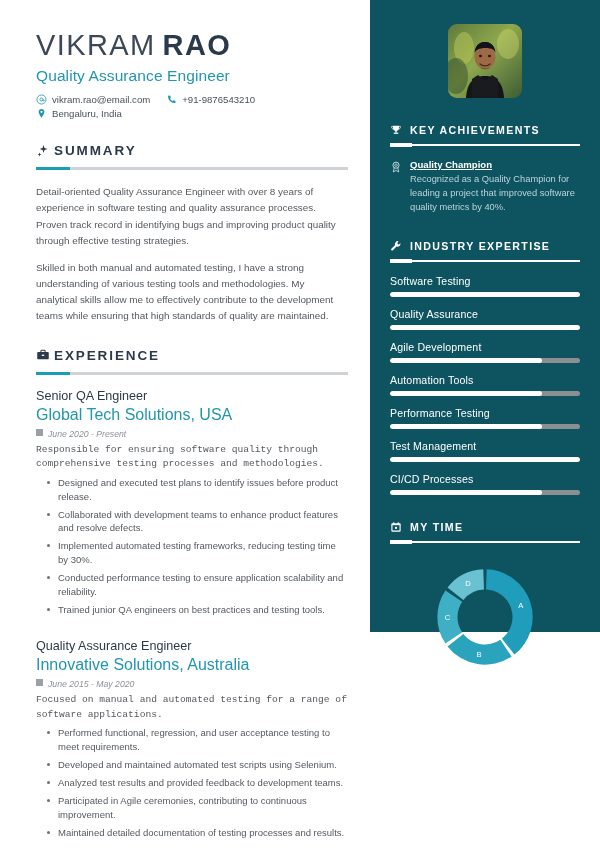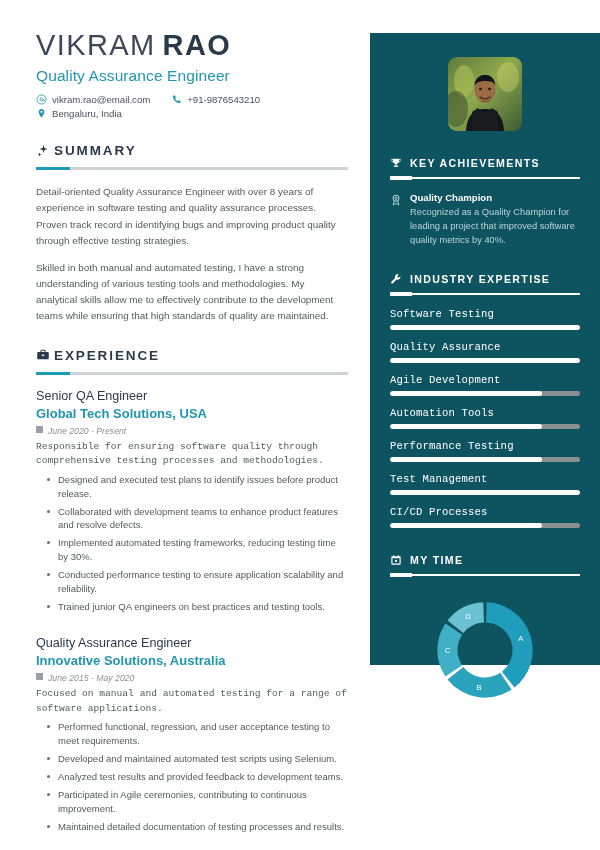--- a/index.html
+++ b/index.html
@@ -12,67 +12,67 @@
 
   
   .left { width: 370px; height: 834px; padding: 30px 22px 10px 36px; background:#ffffff; }
 
   .name-row { font-size: 29px; letter-spacing: 1.4px; color:#3c4858; line-height:1.05; margin-bottom:7px; }
   .name-first { font-weight: 400; }
   .name-last { font-weight: 700; color:#2b3a4a; margin-left:7px; }
 
   .job-title { font-size: 15.5px; color:#2196ae; font-weight:400; margin-bottom:9px; letter-spacing:.1px; }
 
-  .contact-line { display:flex; align-items:center; gap:5px; font-size:9.6px; color:#49515c; margin-bottom:3px; }
+  .contact-line { display:flex; align-items:center; font-size:9.6px; color:#49515c; margin-bottom:3px; }
   .contact-line .pair { display:flex; align-items:center; gap:5px; margin-right:16px; }
   .ci { width:11px; height:11px; flex:0 0 11px; display:flex; align-items:center; justify-content:center; color:#2196ae; }
   .ci svg { display:block; }
 
   .section { margin-top: 24px; }
   .sec-head { display:flex; align-items:center; gap:4px; }
   .sec-ico { width:14px; height:14px; color:#2b3a4a; display:flex; align-items:center; justify-content:center; }
   .sec-ico svg { display:block; }
   .sec-title { font-size:13.5px; font-weight:700; letter-spacing:1.9px; color:#2b3a4a; }
   .sec-rule { position:relative; height:3px; background:#cfd3d6; margin-top:9px; margin-bottom:14px; }
   .sec-rule::before { content:""; position:absolute; left:0; top:0; width:34px; height:3px; background:#1c9cb5; }
 
   .para { font-size:9.9px; line-height:1.62; color:#54595f; margin-bottom:11px; }
 
   .job { margin-bottom: 16px; }
   .job-pos { font-size:12.6px; color:#2b3a4a; font-weight:400; margin-bottom:3px; }
-  .job-org { font-size:13px; color:#2196ae; font-weight:700; margin-bottom:5px; }
+  .job-org { font-size:16px; color:#2196ae; font-weight:400; margin-bottom:5px; }
   .job-date { display:flex; align-items:flex-start; gap:5px; font-size:8.7px; color:#8c9197; margin-bottom:4px;font-style:italic; }
   .date-ico { width:7px; height:7px; background:#9aa0a6; display:block; }
   .job-desc { font-size:9.6px; line-height:1.5; color:#54595f; margin-bottom:4px;font-family:Liberation Mono, monospace; }
   .job-list { list-style:none; }
   .job-list li { position:relative; font-size:9.5px; line-height:1.47; color:#54595f; padding-left:22px; margin-bottom:4px; }
   .job-list li::before { content:""; position:absolute; left:11px; top:5px; width:3px; height:3px; border-radius:50%; background:#6b7076; }
 
   
-  .right { width: 230px; height:632px; background:#0d5360; padding: 24px 20px 10px 20px; color:#ffffff;margin-top:33px; }
+  .right { width: 230px; height:632px; background:#0d5360; padding: 24px 20px 10px 20px; color:#ffffff; }
 
   .photo-wrap { display:flex; justify-content:center; margin-bottom:26px; }
   .photo { width:74px; height:74px; border-radius:9px; overflow:hidden; position:relative; background:#3a5a3e; }
   .photo svg { display:block; width:100%; height:100%; }
 
   .rsection { margin-bottom: 20px; }
   .rsec-head { display:flex; align-items:center; gap:8px; }
   .rsec-ico { width:12px; height:12px; color:#ffffff; display:flex; align-items:center; justify-content:center; }
   .rsec-ico svg { display:block; }
   .rsec-title { font-size:10.6px; font-weight:700; letter-spacing:1.35px; color:#ffffff; }
   .rsec-rule { position:relative; height:2px; background:#ffffff; margin-top:8px; margin-bottom:13px; }
   .rsec-rule::before { content:""; position:absolute; left:0; top:-1px; width:22px; height:4px; background:#ffffff; }
 
   .ach { display:flex; gap:8px; }
   .ach-ico { width:12px; flex:0 0 12px; color:#cfe4e8; padding-top:2px; }
   .ach-ico svg { display:block; }
   .ach-title { font-size:9.6px; font-weight:700; color:#ffffff; margin-bottom:3px; }
   .ach-desc { font-size:9.3px; line-height:1.48; color:#bcd4d9; }
 
-  .skill { margin-bottom:11px;font-family:Liberation Mono, monospace; }
+  .skill { margin-bottom:11px; }
   .skill-name { font-size:10.6px; color:#ffffff; margin-bottom:5px; letter-spacing:.15px; }
   .skill-track { height:5px; border-radius:3px; background:#8a8f91; overflow:hidden; }
   .skill-fill { height:5px; border-radius:3px; background:#ffffff; }
 
   .donut-wrap { display:flex; justify-content:center; padding-top:6px; }
   .donut { width:110px; height:110px; }
 
   .seg-label { font-size:8.3px; fill:#ffffff; font-family:"Liberation Sans", sans-serif; }
 </style>
 </head>
@@ -231,21 +231,21 @@
 
       <div class="ach">
         <span class="ach-ico">
           <svg viewBox="0 0 16 16" width="12" height="12">
               <circle cx="8" cy="5.6" r="4.1" fill="none" stroke="currentColor" stroke-width="1.2"></circle>
               <circle cx="8" cy="5.6" r="1.7" fill="none" stroke="currentColor" stroke-width="1"></circle>
               <path d="M5.6 9.2L4.3 14.6l3.7-2 3.7 2-1.3-5.4" fill="none" stroke="currentColor" stroke-width="1.1"></path>
             </svg>
         </span>
         <span>
-          <span class="ach-title" style="display:block;">Quality Champion</span>
+          <span class="ach-title" style="display:block;text-decoration:underline;">Quality Champion</span>
           <span class="ach-desc" style="display:block;">Recognized as a Quality Champion for leading a project that improved software quality metrics by 40%.</span>
         </span>
       </div>
     </div>
 
     <div class="rsection" style="margin-top:26px;">
       <div class="rsec-head">
         <span class="rsec-ico">
           <svg viewBox="0 0 16 16" width="12" height="12">
               <path d="M11.3 1.6a4 4 0 00-4.6 5.2L1.9 11.6a1.4 1.4 0 102 2l4.8-4.8a4 4 0 005.2-4.6L11.6 6.3 9.7 4.4z" fill="currentColor"></path>

